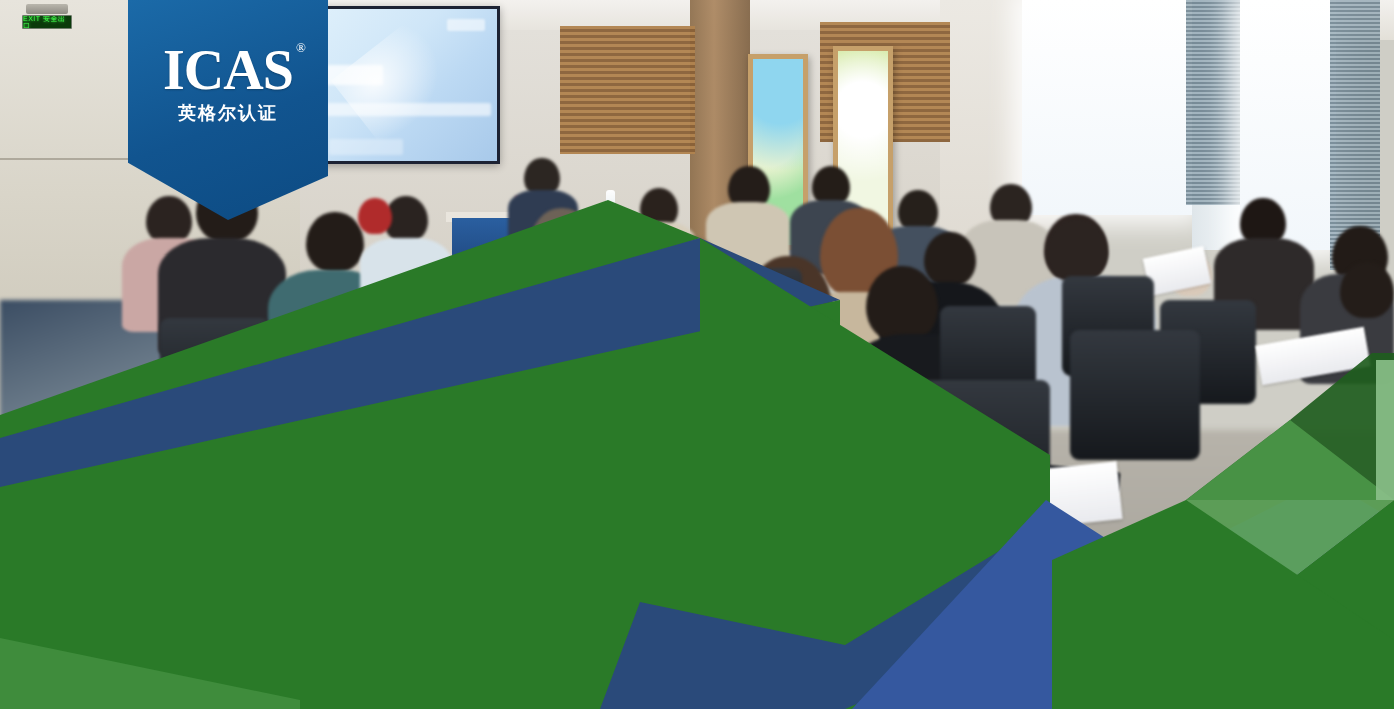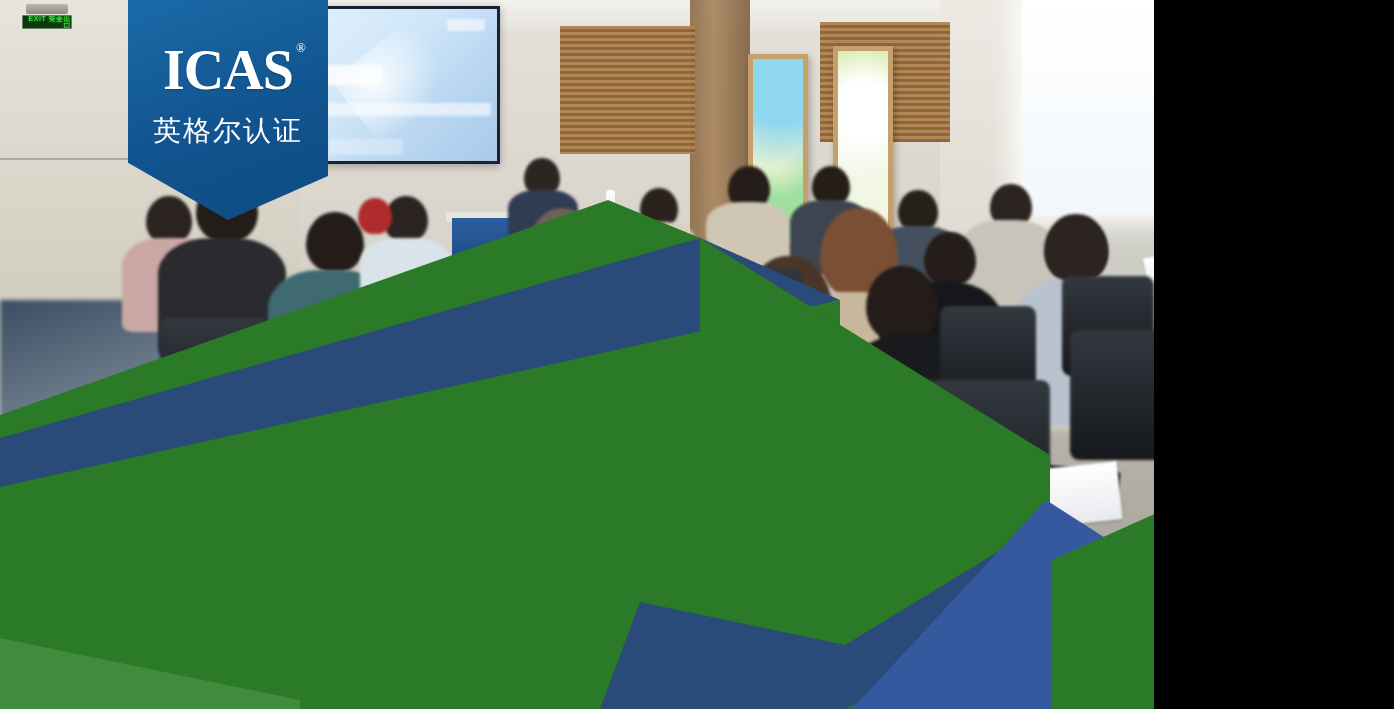--- a/index.html
+++ b/index.html
@@ -1,23 +1,22 @@
 <!DOCTYPE html>
 <html><head>
 <meta charset="utf-8">
 <style>
   * { margin:0; padding:0; box-sizing:border-box; }
   html,body { width:1394px; height:709px; overflow:hidden; background:#000; }
   body { font-family:"Liberation Sans", sans-serif; }
 
   #stage {
     position:relative;
-    width:1154px; height:709px;
+    width:1394px; height:709px;
     overflow:hidden;
-    text-align:right;
   }
 
   
   #photo { position:absolute; inset:0; overflow:hidden; background:#cfcec6; }
 
   
   .wall-left   { position:absolute; left:0; top:0; width:330px; height:430px;
                  background:linear-gradient(180deg,#e7e4dc 0%,#d9d5c9 45%,#c9c4b5 100%); }
   .wall-seam   { position:absolute; left:0; top:158px; width:330px; height:2px;
                  background:rgba(120,112,98,.45); }
@@ -142,22 +141,22 @@
     padding-top:42px;
   }
   .logo-wrap { position:relative; }
   .logo-main {
     color:#fff; font-family:"Liberation Serif", serif; font-weight:700;
     font-size:56px; line-height:1; letter-spacing:-1px;
     text-shadow:0 1px 2px rgba(0,0,0,.25);
   }
   .logo-reg { position:absolute; right:-13px; top:-2px; color:#fff;
               font-size:13px; font-family:"Liberation Serif", serif; }
-  .logo-cn { color:#fff; font-size:28px; letter-spacing:2px; margin-top:14px;
-             font-family:"DejaVu Sans", sans-serif; font-weight:400; }
+  .logo-cn { color:#fff; font-size:18px; letter-spacing:2px; margin-top:3px;
+             font-family:"DejaVu Sans", sans-serif; font-weight:700; }
 
   svg.geo { position:absolute; left:0; top:0; width:1394px; height:709px; }
 </style>
 </head>
 <body>
 
 <div id="stage">
 
   <div id="photo">
 

